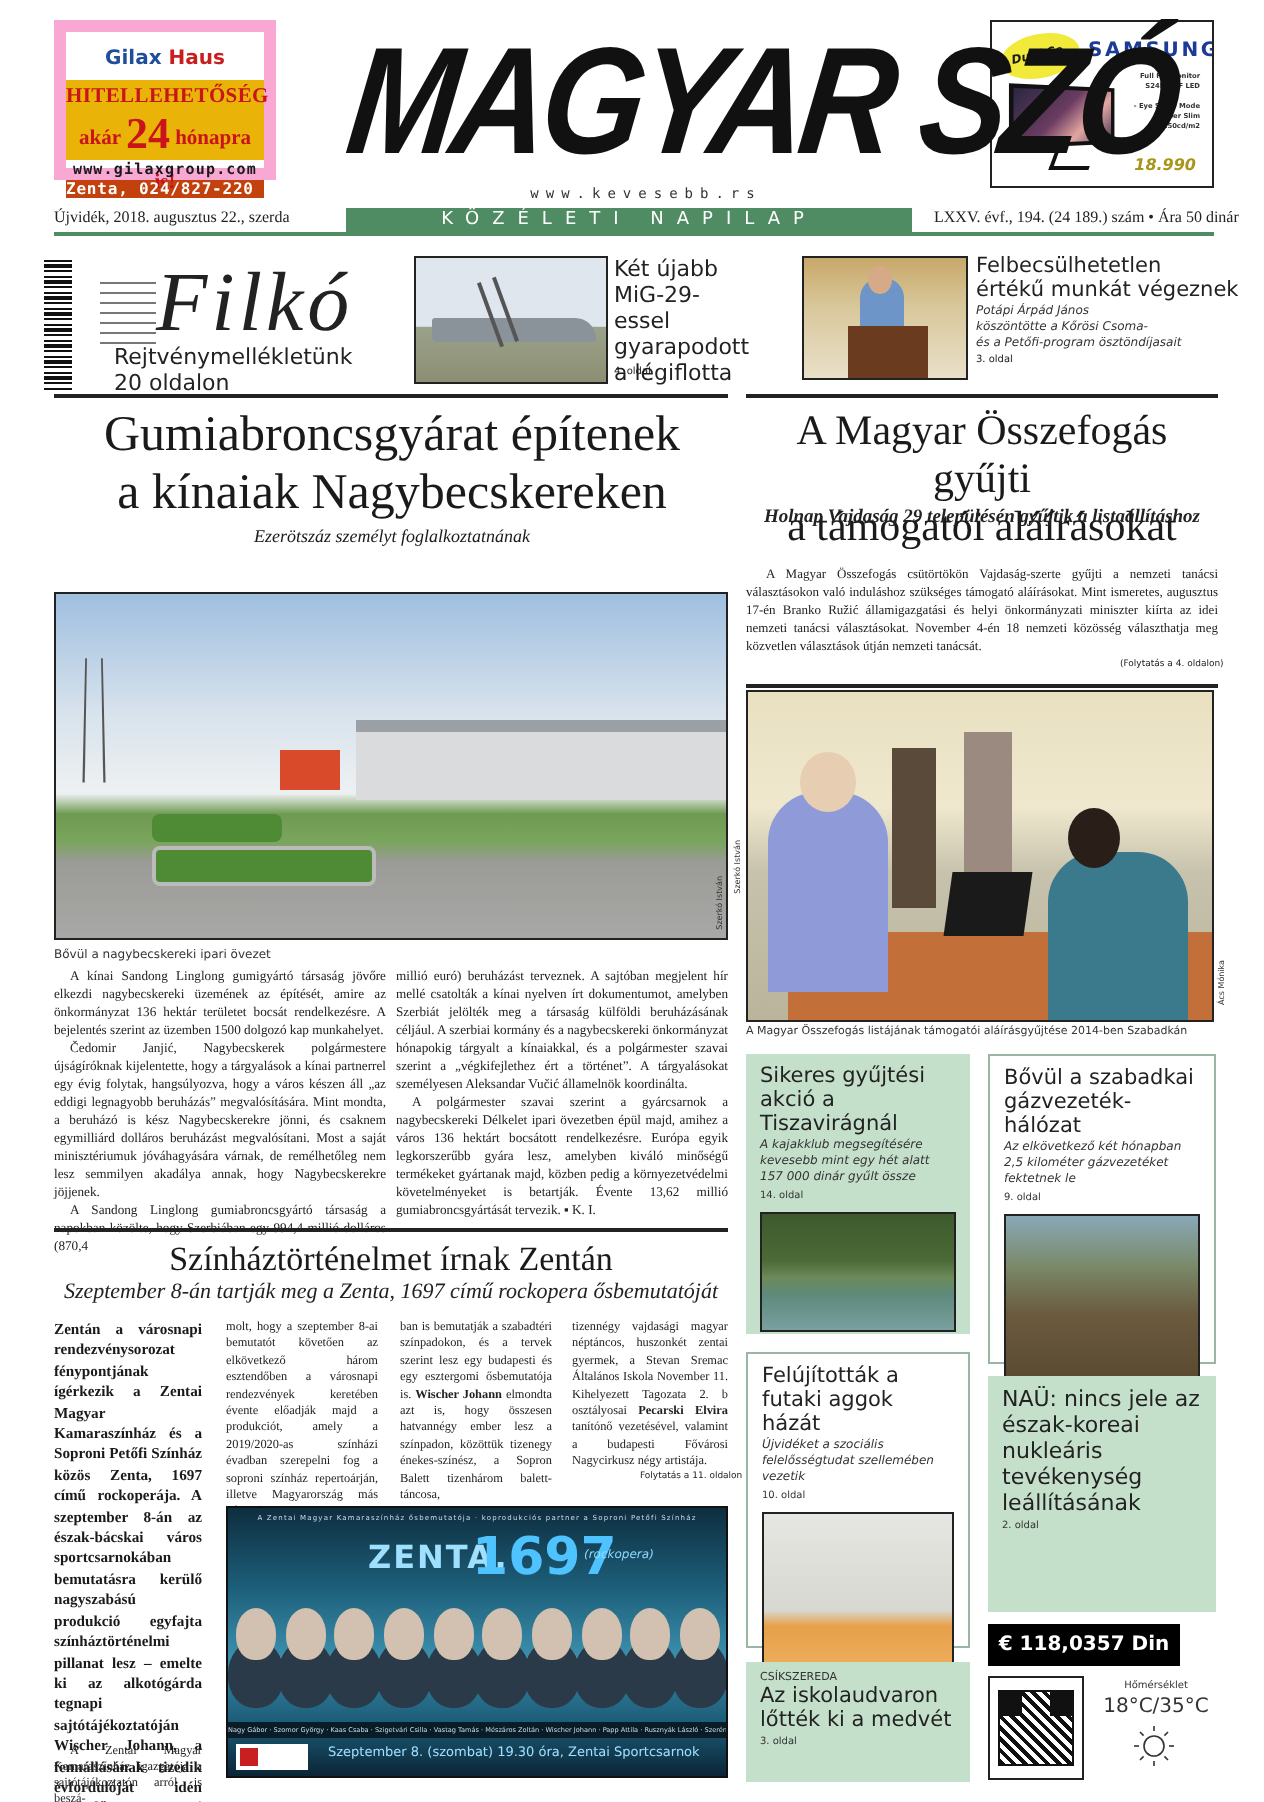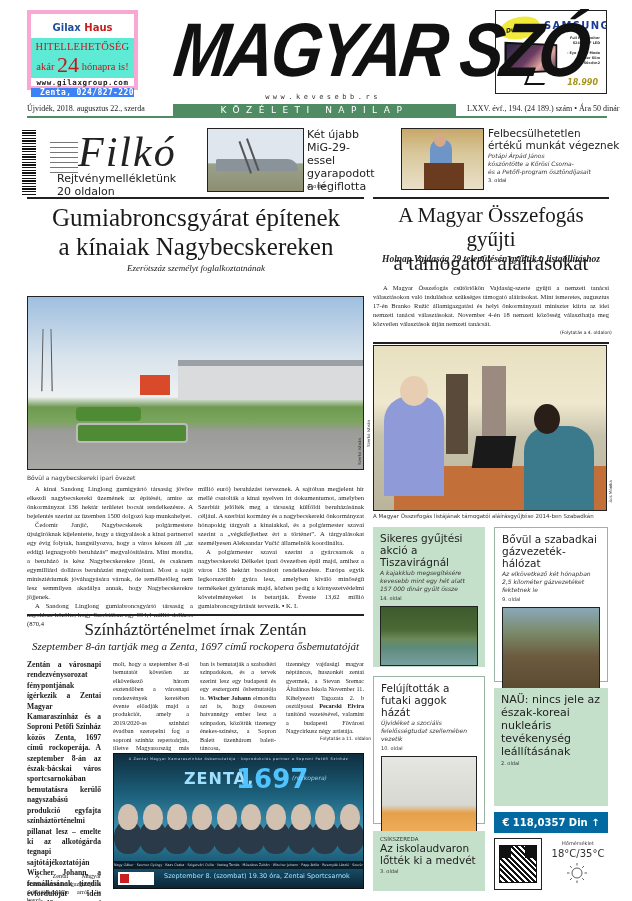--- a/index.html
+++ b/index.html
@@ -1,29 +1,29 @@
 <!DOCTYPE html>
 <html><head>
 <meta charset="utf-8">
 <style>
   * { box-sizing: border-box; margin: 0; padding: 0; }
   html, body { width: 632px; height: 901px; background: #fff; overflow: hidden; }
   body { position: relative; font-family: "Liberation Serif", serif; color: #1a1a1a; }
   .abs { position: absolute; }
 
   
-  #ad-left { left: 27px; top: 10px; width: 111px; height: 80px; border: 4px solid #f9a8d4; background: #fff; }
+  #ad-left { left: 27px; top: 10px; width: 111px; height: 80px; border: 6px solid #f9a8d4; background: #fff; }
   #ad-left .brand { height: 24px; text-align: center; font: bold 10px "DejaVu Sans", sans-serif; color: #1f4f9c; padding-top: 8px; }
   #ad-left .brand .haus { color: #c81e1e; }
-  #ad-left .yellow { background: #5eead4; height: 40px; text-align: center; color: #c8141a; font-weight: normal; }
+  #ad-left .yellow { background: #eab308; height: 40px; text-align: center; color: #c8141a; font-weight: bold; }
   #ad-left .yellow .l1 { font-size: 10.5px; line-height: 14px; padding-top: 2px; letter-spacing: 0.2px; }
   #ad-left .yellow .l2 { font-size: 10.5px; line-height: 22px; }
   #ad-left .yellow .l2 .num { font-size: 22px; vertical-align: -2px; }
   #ad-left .url { font: bold 7.5px "DejaVu Sans Mono", monospace; text-align: center; line-height: 10px; letter-spacing: 0.6px; }
-  #ad-left .phone { background: #3b82f6; color: #fff; font: bold 8px "DejaVu Sans Mono", monospace; text-align: right; line-height: 9px; letter-spacing: 0.4px; }
+  #ad-left .phone { background: #c2410c; color: #fff; font: bold 8px "DejaVu Sans Mono", monospace; text-align: left; line-height: 9px; letter-spacing: 0.4px; }
 
   #ad-right { left: 495px; top: 10px; width: 112px; height: 84px; border: 1px solid #222; background: #fff; overflow: hidden; }
   #ad-right .dudi { left: 4px; top: 6px; width: 40px; height: 22px; background: #f2ea3a; border-radius: 50%; font: bold italic 6px "DejaVu Sans", sans-serif; text-align: center; line-height: 22px; transform: rotate(-12deg); }
   #ad-right .samsung { left: 48px; top: 9px; font: bold 10px "DejaVu Sans", sans-serif; color: #1c3b96; letter-spacing: 1.3px; }
   #ad-right .spec { right: 6px; font: bold 3.4px "DejaVu Sans", sans-serif; text-align: right; color: #333; line-height: 5px; }
   #ad-right .monitor { left: 10px; top: 32px; width: 54px; height: 30px; background: linear-gradient(135deg, #2a2742 0%, #6b3c62 45%, #e3a7a0 70%, #4e3b5a 100%); border: 2px solid #111; transform: perspective(80px) rotateY(14deg); }
   #ad-right .stand { left: 30px; top: 64px; width: 20px; height: 10px; border-bottom: 2px solid #111; border-left: 2px solid #111; transform: skewX(-20deg); }
   #ad-right .price { right: 8px; bottom: 6px; font: bold italic 8px "DejaVu Sans", sans-serif; color: #a8961a; }
 
   
@@ -112,21 +112,21 @@
   #box-tisza { left: 373px; top: 527px; width: 112px; height: 140px; }
   #box-tisza .img { height: 60px; background: linear-gradient(180deg, #3c5a2c 0%, #4c6a36 40%, #6c8a5a 55%, #5e8a7c 70%, #7aa0a0 100%); position: relative; }
   #box-gas { left: 494px; top: 527px; width: 114px; height: 155px; }
   #box-gas .img { height: 84px; background: linear-gradient(180deg, #8aa8b8 0%, #7a8a6a 30%, #6b5a3e 60%, #5a4a30 100%); position: relative; }
   #box-futak { left: 373px; top: 676px; width: 112px; height: 148px; }
   #box-futak .img { height: 82px; background: linear-gradient(180deg, #e6e6e2 0%, #d8d8d2 60%, #e6a04a 70%, #f0b060 100%); position: relative; }
   #box-nao { left: 494px; top: 688px; width: 114px; height: 118px; }
   #box-nao .bt { font-size: 11px; line-height: 13px; }
   #box-csik { left: 373px; top: 831px; width: 112px; height: 60px; }
 
-  #euro-bar { left: 494px; top: 812px; width: 114px; height: 21px; background: #0369a1; color: #fff; font: bold 10px/21px "DejaVu Sans", sans-serif; text-align: center; }
+  #euro-bar { left: 494px; top: 812px; width: 96px; height: 21px; background: #000000; color: #fff; font: bold 10px/21px "DejaVu Sans", sans-serif; text-align: center; }
   #qr { left: 494px; top: 838px; width: 48px; height: 52px; border: 1px solid #222; padding: 6px 4px; }
   #qr .code { width: 38px; height: 38px; background:
     linear-gradient(90deg, #111 0 30%, transparent 30% 70%, #111 70%) 0 0/100% 12px no-repeat,
     repeating-linear-gradient(45deg, #111 0 2px, #fff 2px 4px),
     #fff; border: 1px solid #111; }
   #temp-label { left: 549px; top: 840px; width: 58px; text-align: center; font: 5px "DejaVu Sans", sans-serif; color: #333; }
   #temp-value { left: 549px; top: 848px; width: 58px; text-align: center; font: 10px "DejaVu Sans", sans-serif; color: #333; }
   #sun-icon { left: 566px; top: 862px; width: 22px; height: 22px; }
 
   

